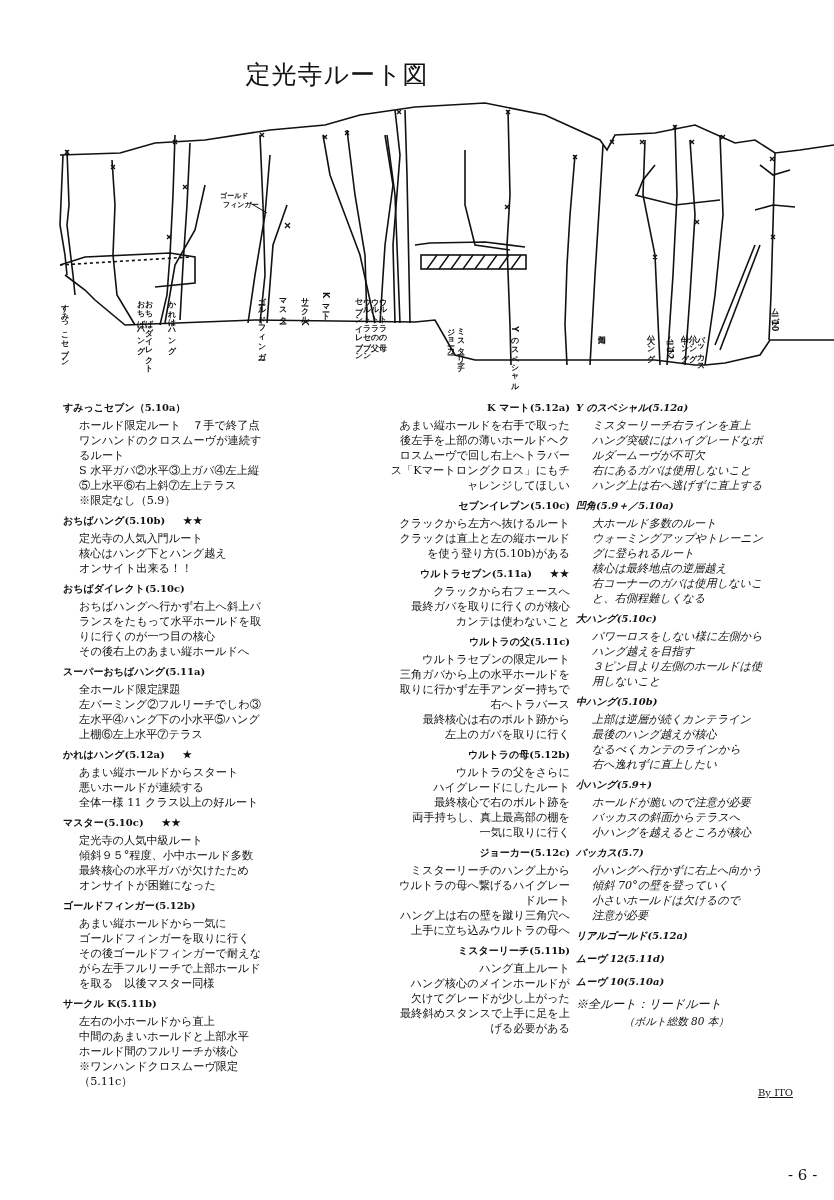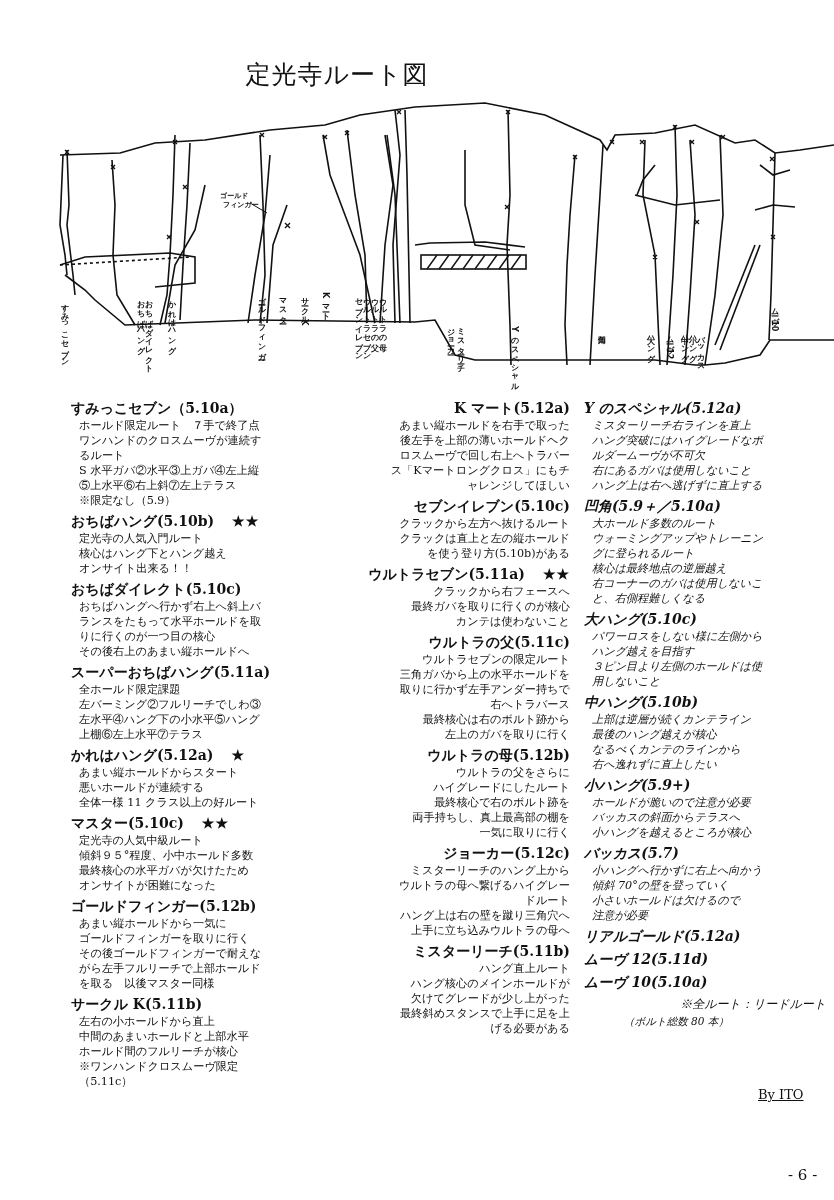--- a/index.html
+++ b/index.html
@@ -9,26 +9,26 @@
            font-size:25px; letter-spacing:1px; font-weight:normal; }
   .diagram { position:absolute; left:55px; top:95px; width:779px; height:290px; }
   .diagram svg { width:100%; height:100%; }
   .vlabel { position:absolute; writing-mode:vertical-rl; font-family:"DejaVu Sans", sans-serif;
             font-size:8px; font-weight:bold; line-height:8px; letter-spacing:0; white-space:nowrap; }
   .col { position:absolute; top:398px; }
   .col1 { left:63px; width:245px; }
   .col2 { left:320px; width:250px;text-align:right; }
   .col3 { left:576px; width:250px;font-style:italic; }
   .route { margin-bottom:3px; }
-  .rname { font-size:14px; font-weight:bold; line-height:20px; white-space:nowrap;margin-left:8px; }
+  .rname { font-size:10px; font-weight:bold; line-height:20px; white-space:nowrap; }
   .stars { margin-left:18px; letter-spacing:1px; }
   .desc { padding-left:16px; font-size:11.2px; line-height:15px; white-space:nowrap; }
-  .note { font-size:12px; line-height:18px; white-space:nowrap;text-align:right; }
+  .note { font-size:12px; line-height:18px; white-space:nowrap; }
   .note-small { font-size:10.5px; line-height:16px; padding-left:6px; white-space:nowrap;margin-left:42px; }
-  .by { position:absolute; left:758px; top:1087px; font-size:13px;text-decoration:underline; }
+  .by { position:absolute; left:758px; top:1087px; font-size:10px;text-decoration:underline; }
   .pnum { position:absolute; left:788px; top:1166px; font-size:15px; }
 </style>
 </head>
 <body>
 
 <div class="title">定光寺ルート図</div>
 
 <div class="diagram">
   <svg viewBox="0 0 779 290" fill="none" stroke="#111" stroke-width="1.6">
 

